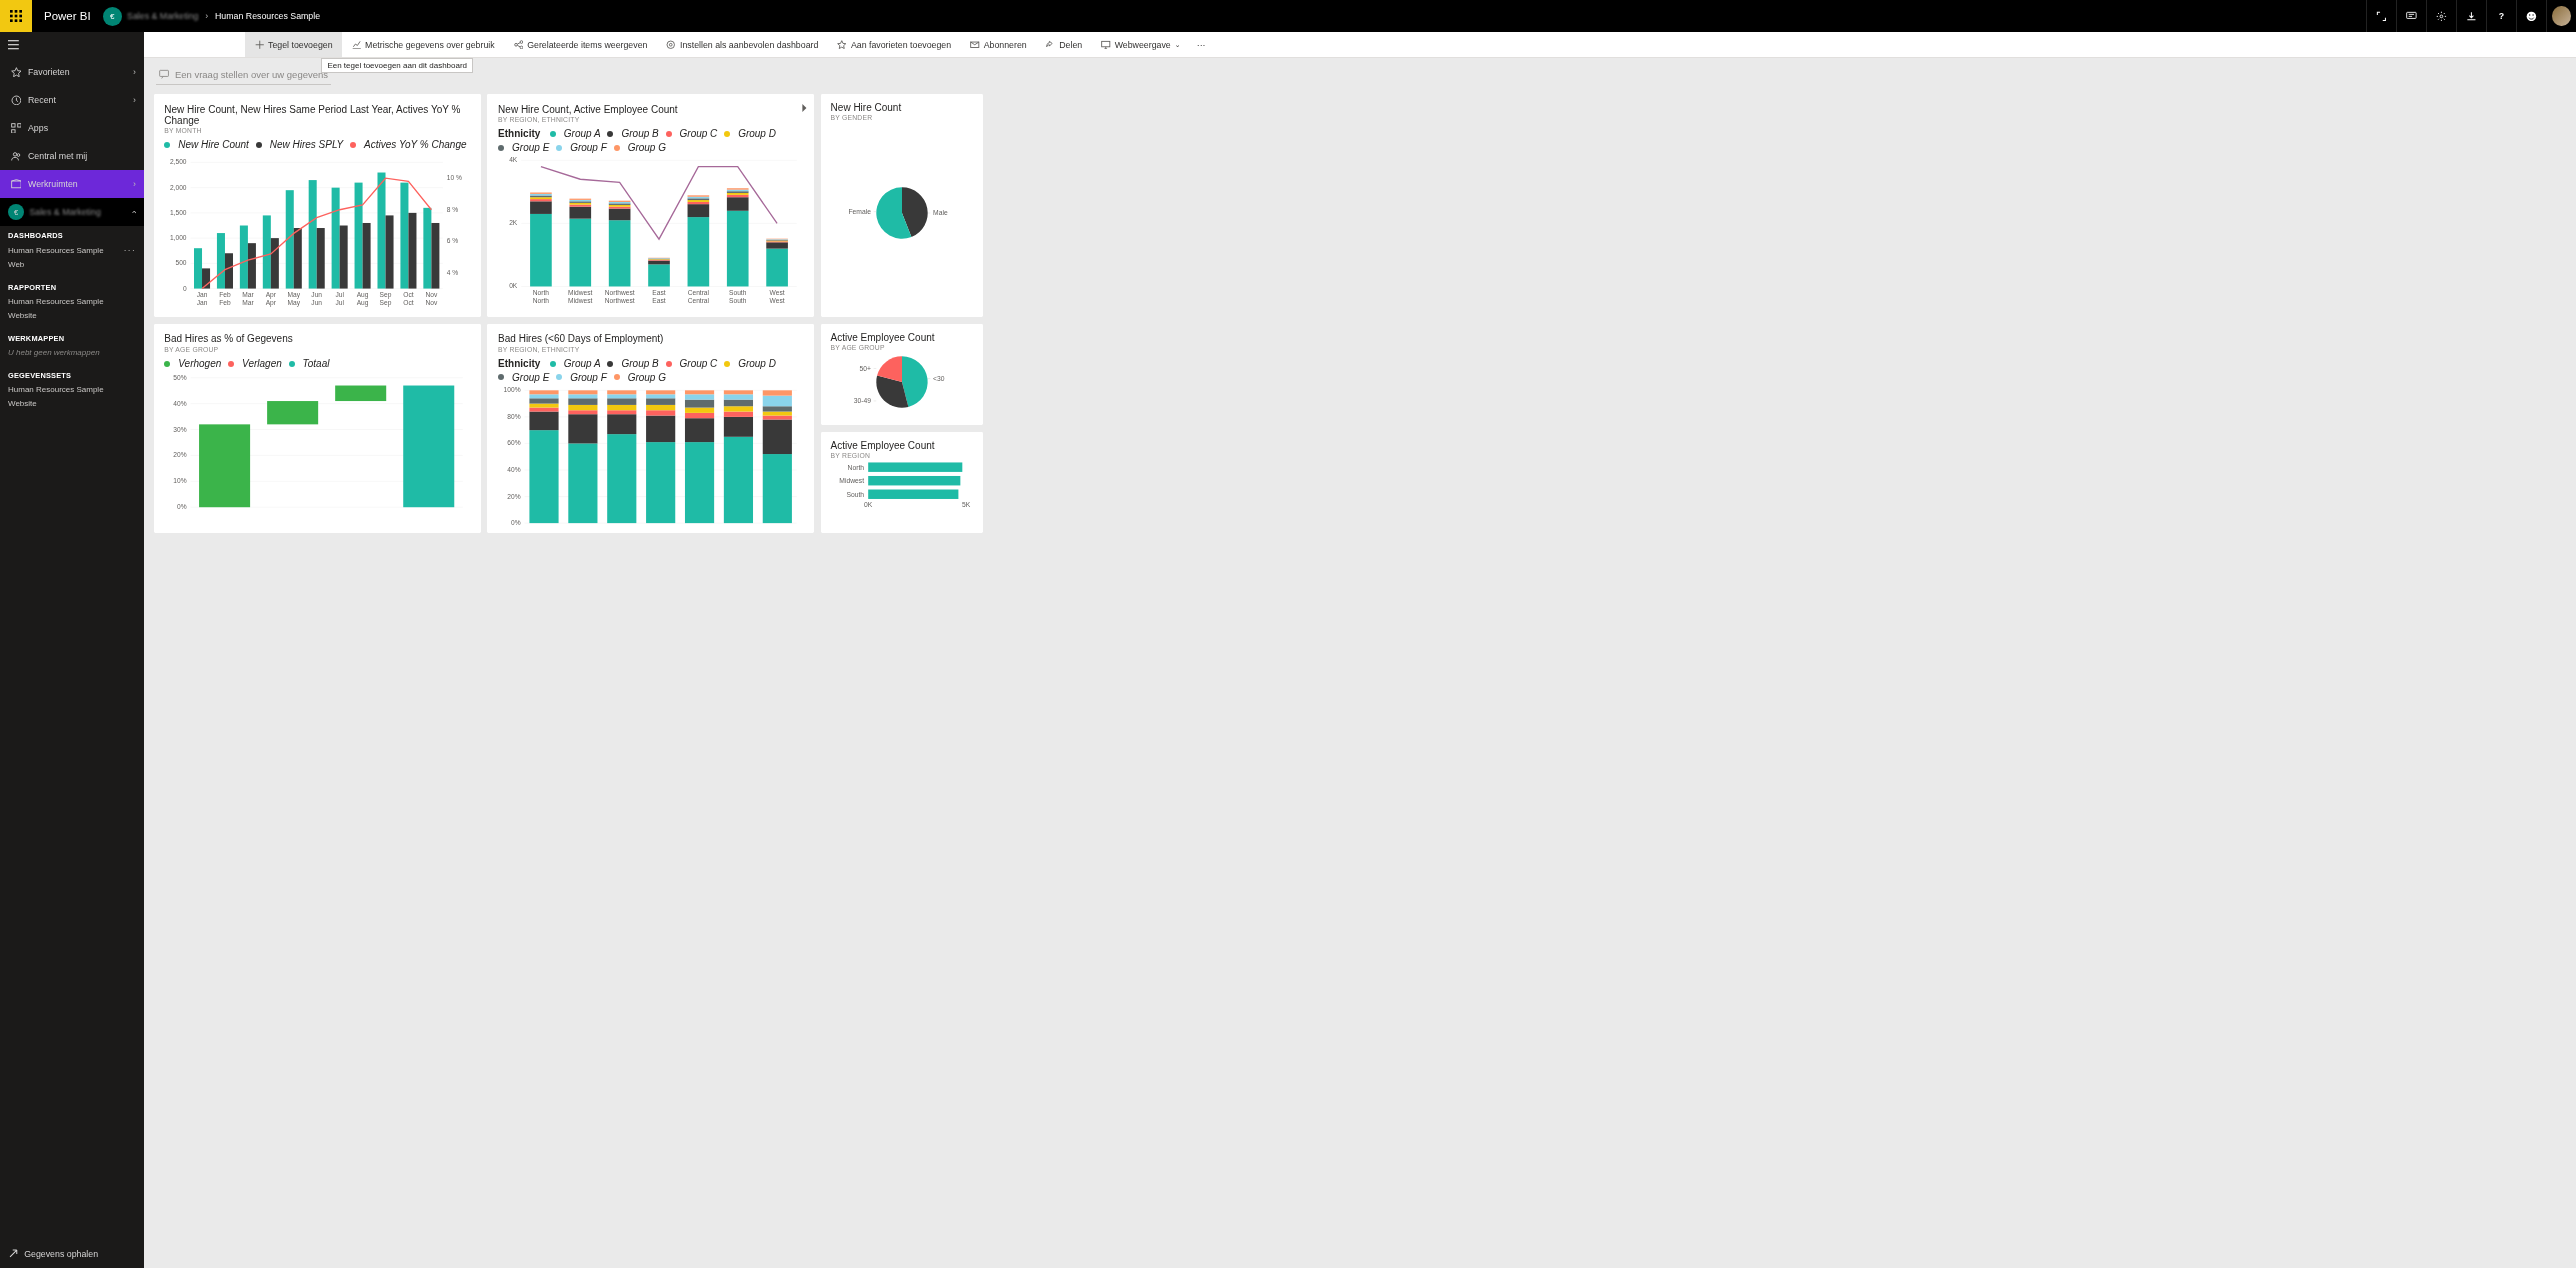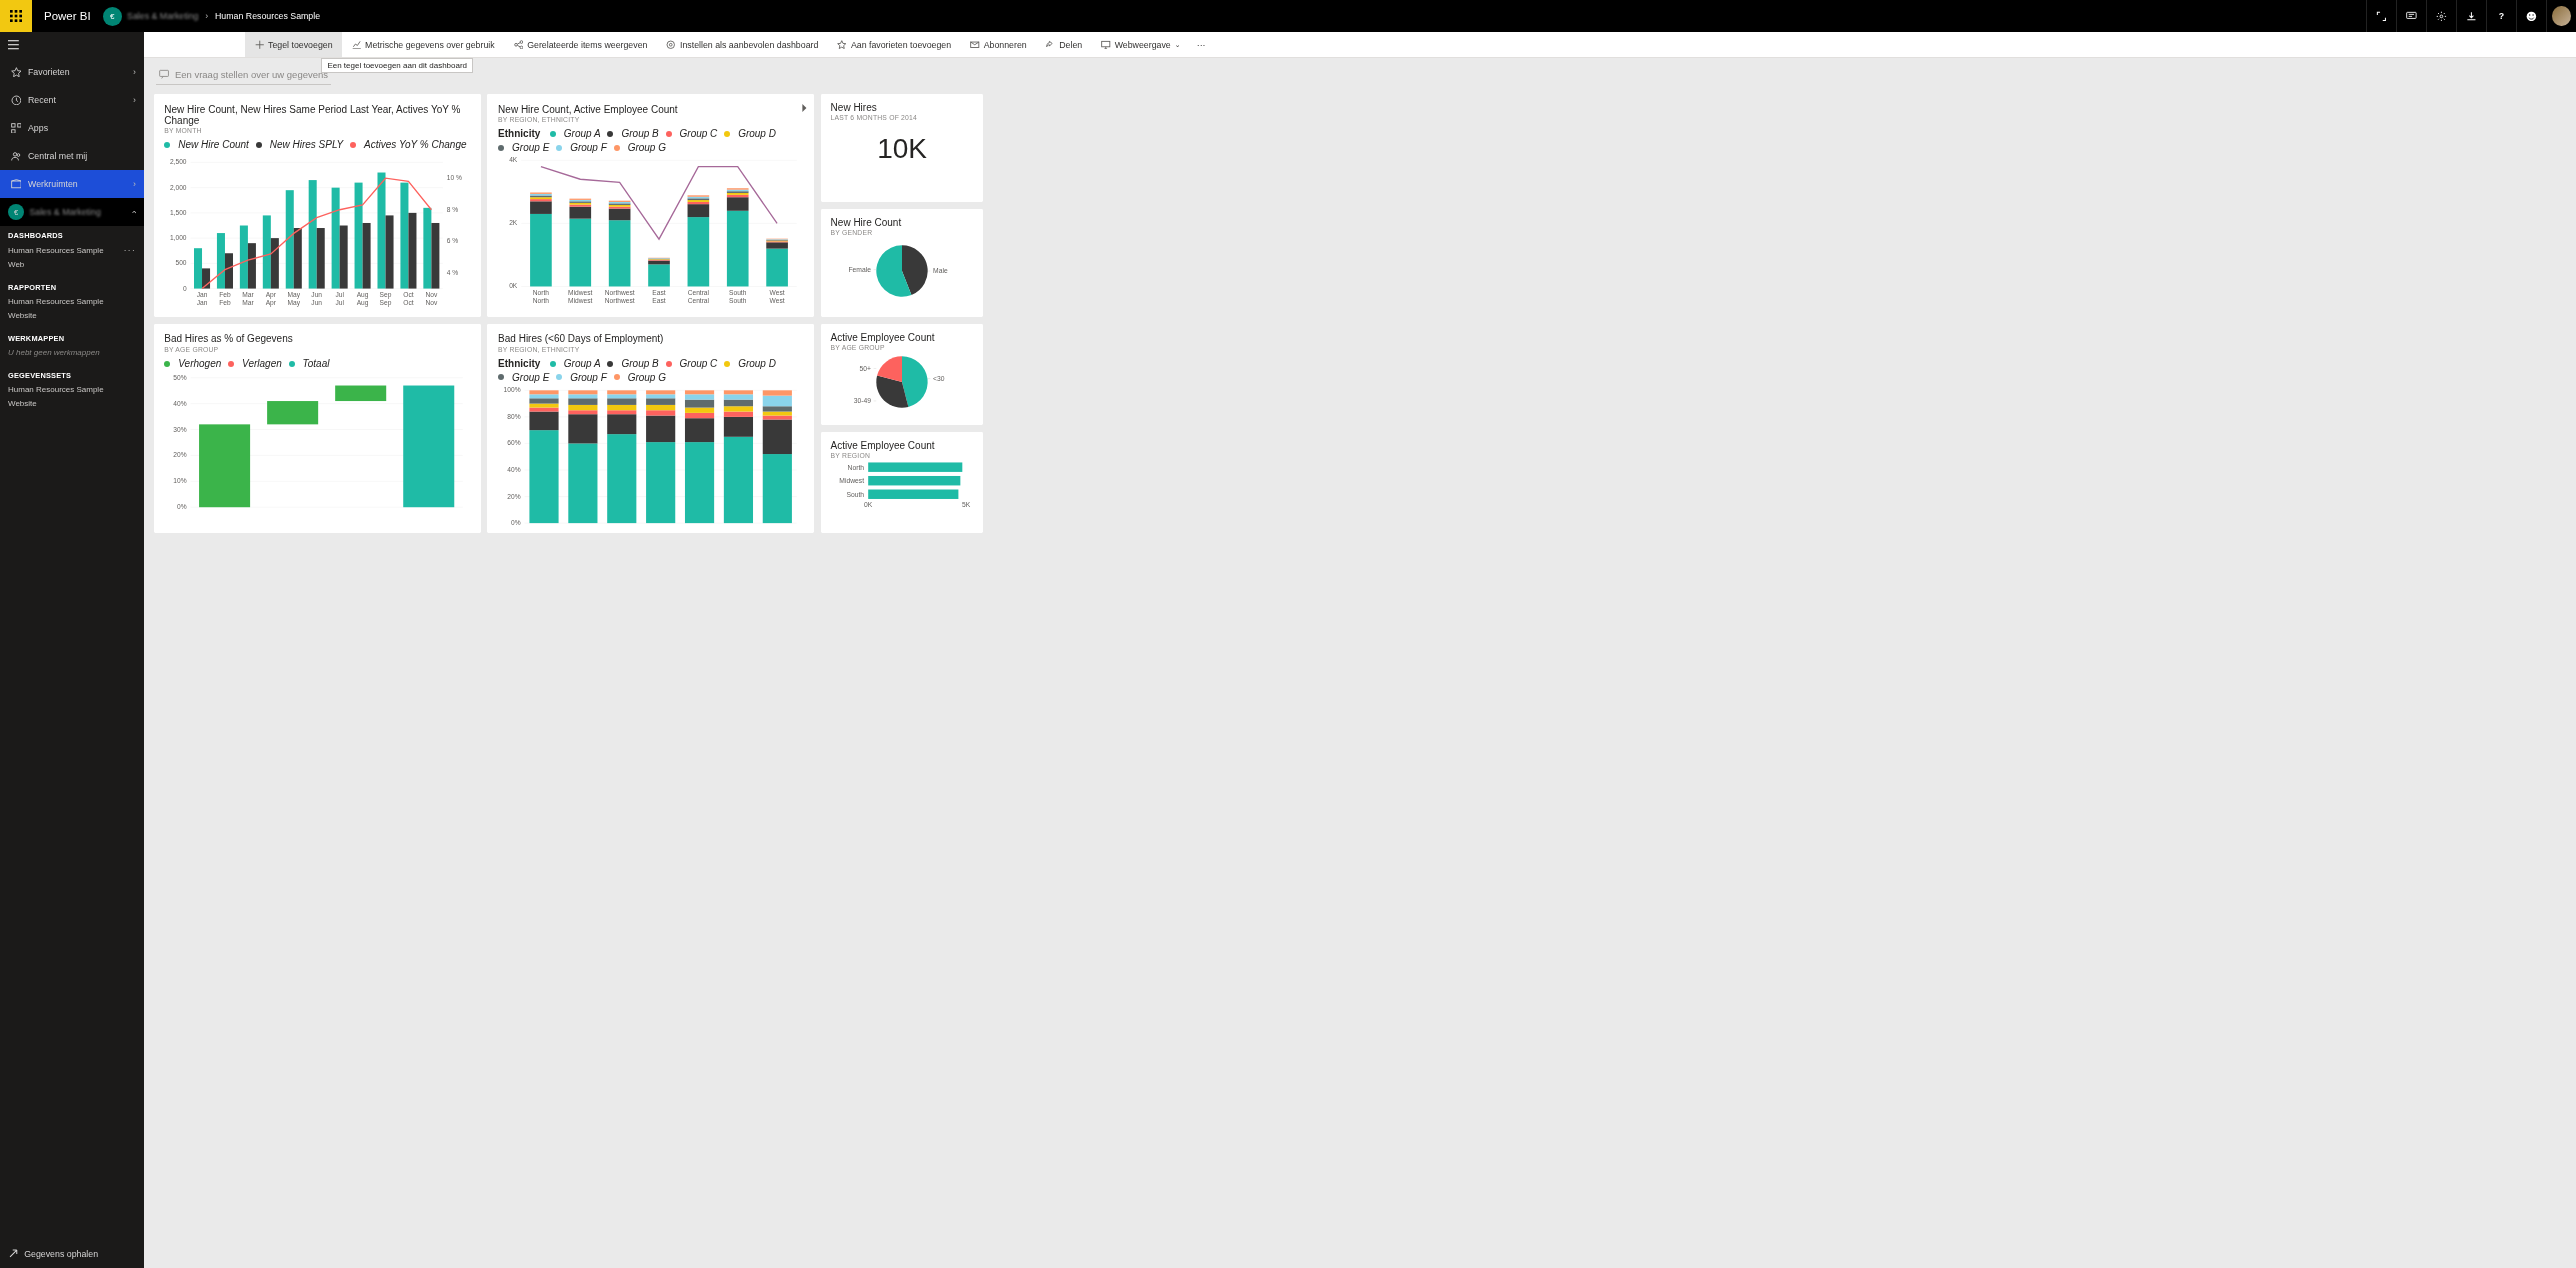--- a/index.html
+++ b/index.html
@@ -21,21 +21,21 @@
 
 .main-row { flex: 1; display: flex; overflow: hidden; }
 
 
 .left-nav { width: 144px; background: #1b1a19; color: #d6d5d5; display: flex; flex-direction: column; font-size: 8.8px; }
 .left-nav .hamburger { height: 26px; display: flex; align-items: center; padding-left: 8px; color: #fff; }
 .left-nav .nav-item { height: 28px; display: flex; align-items: center; padding: 0 8px; cursor: pointer; }
 .left-nav .nav-item .ic { width: 16px; display: flex; align-items: center; justify-content: center; }
 .left-nav .nav-item .lbl { flex: 1; margin-left: 4px; }
 .left-nav .nav-item .chev { color: #bbb; }
-.left-nav .nav-item.active { background: #1d4ed8; }
+.left-nav .nav-item.active { background: #6d28d9; }
 .left-nav .ws-head { height: 28px; display: flex; align-items: center; padding: 0 8px; background: #000; }
 .left-nav .ws-head .mini-badge { width: 16px; height: 16px; border-radius: 50%; background: #018574; display: flex; align-items: center; justify-content: center; font-size: 7.4px; }
 .left-nav .ws-head .nm { flex: 1; margin-left: 5.4px; color: #888; filter: blur(1px); }
 .left-nav .section { padding: 5.4px 8px; }
 .left-nav .section .hd { font-size: 7.4px; font-weight: 600; color: #fff; margin-bottom: 2.7px; letter-spacing: 0.2px; }
 .left-nav .section .itm { font-size: 8px; color: #c8c6c4; padding: 2.7px 0; display: flex; align-items: center; cursor: pointer; }
 .left-nav .section .itm.muted { font-style: italic; color: #8a8886; }
 .left-nav .get-data { margin-top: auto; height: 28px; display: flex; align-items: center; padding: 0 8px; cursor: pointer; }
 
 
@@ -521,25 +521,20 @@
                   <rect x="404.05357142857144" y="123.0375" width="32.60714285714286" height="0.855" fill="#fe9666"></rect>
                   <text x="420.3571428571429" y="208" text-anchor="middle" class="axis-lbl">West</text>
                   <text x="420.3571428571429" y="220" text-anchor="middle" class="axis-lbl">West</text>
                   <path d="M64.64285714285714 14.5 L123.92857142857142 33.5 L183.2142857142857 38.25 L242.5 123.75 L301.7857142857143 14.5 L361.0714285714286 14.5 L420.3571428571429 100 " stroke="#a66999" fill="none" stroke-width="2"></path>
                 </svg></div>
           </div>
         </div>
 
         <div class="right-col">
           <div class="tile small">
-            <div class="title">New Hires</div>
-            <div class="subtitle">LAST 6 MONTHS OF 2014</div>
-            <div class="kpi-val">10K</div>
-          </div>
-          <div class="tile small">
             <div class="title">New Hire Count</div>
             <div class="subtitle">BY GENDER</div>
             <div class="pie-wrap">
                 <svg id="chart-t4" width="142" height="68" viewBox="0 0 210 100" style="font-size:13px">
                   <path d="M105 50 L105 12 A38 38 0 0 1 118.98873300201777 85.33150646375356 Z" fill="#393939"></path>
                   <path d="M105 50 L118.98873300201777 85.33150646375356 A38 38 0 1 1 105 12 Z" fill="#1fbba6"></path>
                   <line x1="67" y1="48" x2="63" y2="48" class="axis-line"></line>
                   <text x="59" y="51" text-anchor="end" class="axis-lbl">Female</text>
                   <line x1="143" y1="50" x2="147" y2="50" class="axis-line"></line>
                   <text x="151" y="53" text-anchor="start" class="axis-lbl">Male</text>

